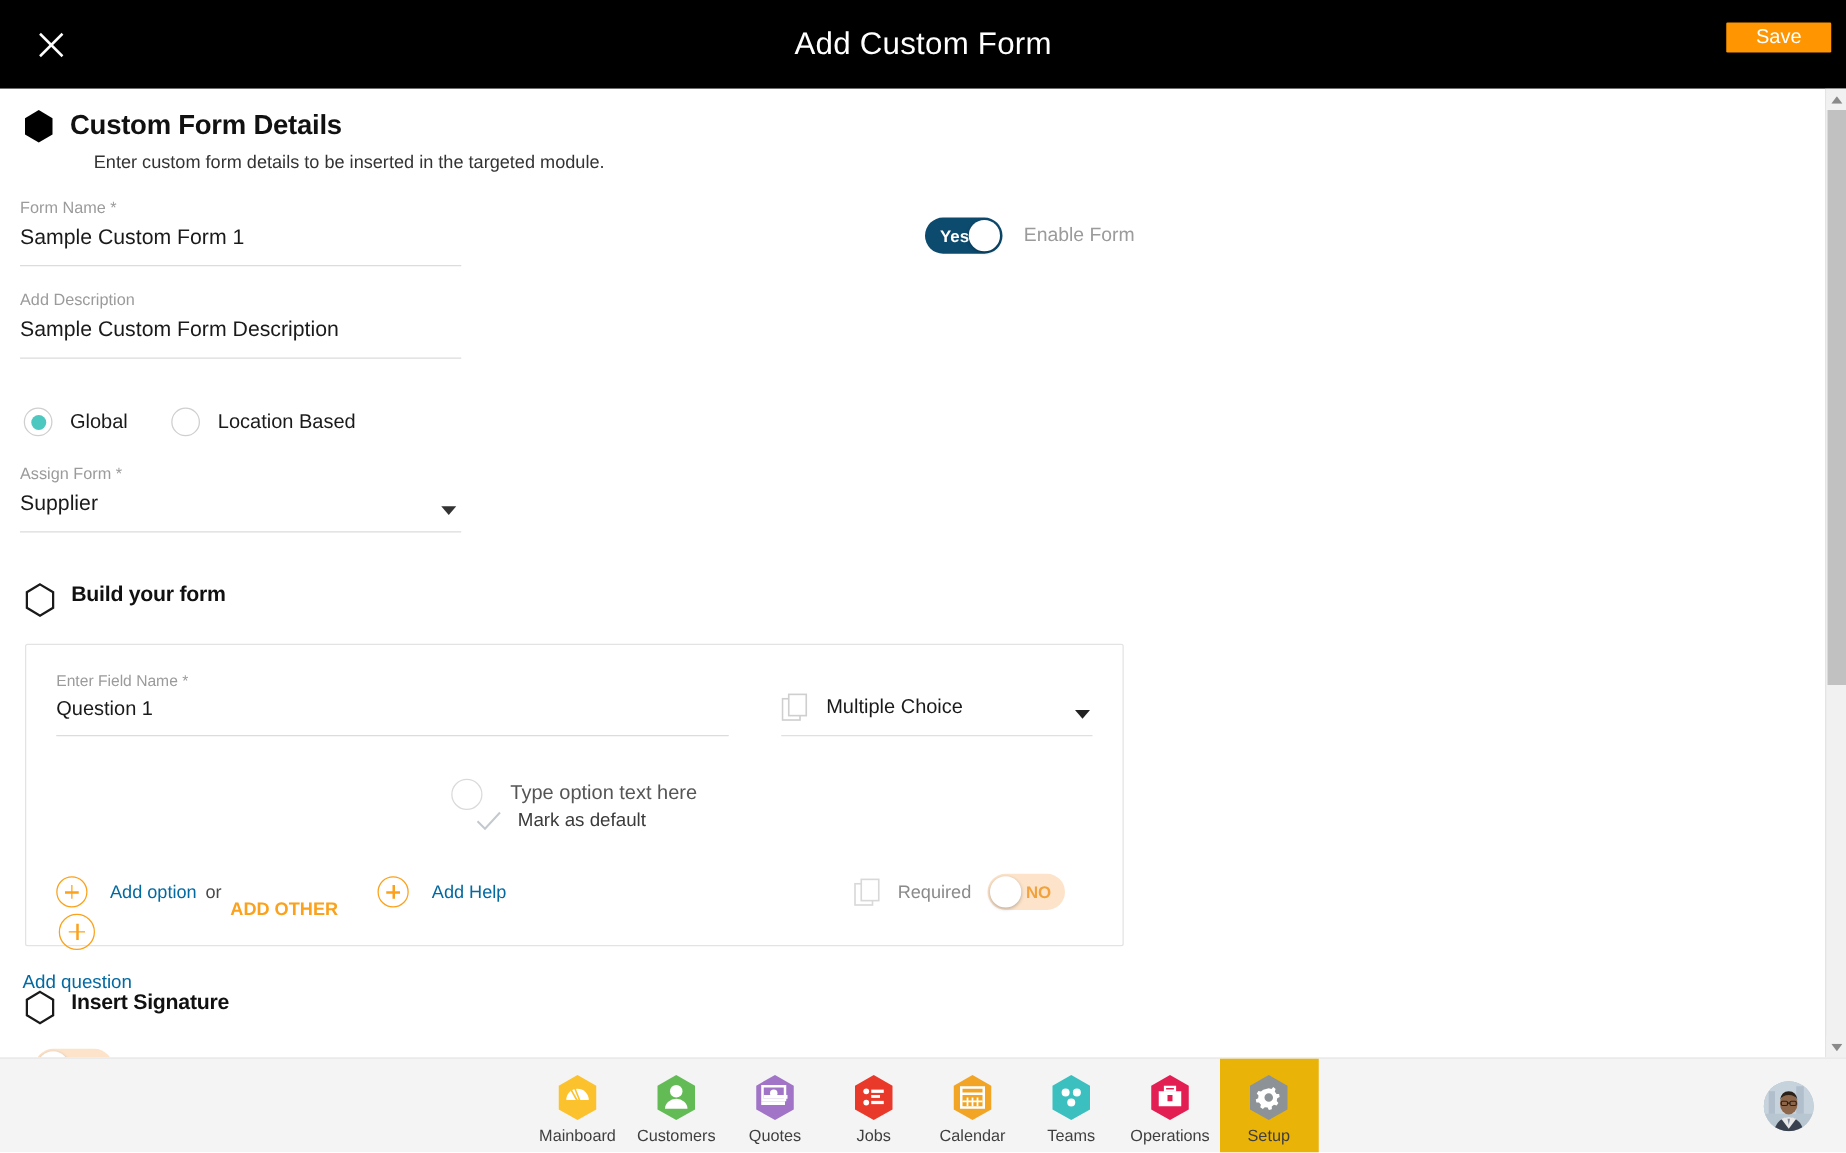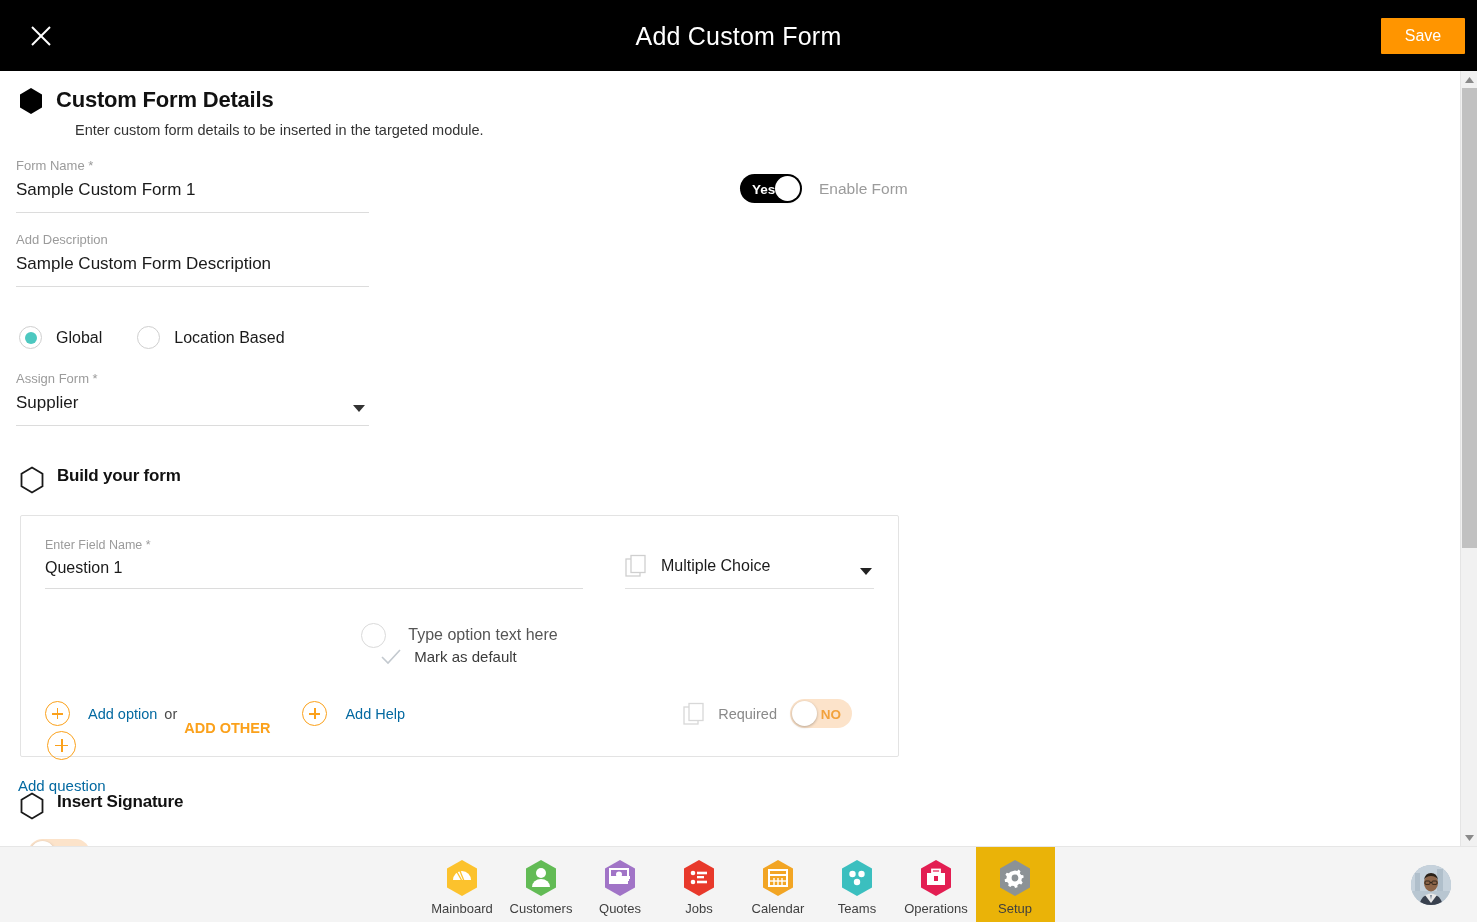--- a/index.html
+++ b/index.html
@@ -54,21 +54,21 @@
     font-size: 25px;
     font-weight: 400;
     letter-spacing: 0.2px;
     pointer-events: none;
   }
   .save-btn {
     position: absolute;
     right: 12px;
     top: 18px;
     width: 84px;
-    height: 36px;
+    height: 24px;
     background: #FF9500;
     color: #ffffff;
     border: none;
     font-size: 16px;
     font-family: "Liberation Sans", sans-serif;
     cursor: pointer;
     border-radius: 1px;
   }
 
   
@@ -180,21 +180,21 @@
   .toggle {
     position: relative;
     width: 62px;
     height: 29px;
     border-radius: 15px;
     cursor: pointer;
     display: flex;
     align-items: center;
   }
   .toggle.on {
-    background: #000000;
+    background: #0c4a6e;
     justify-content: flex-start;
   }
   .toggle.off {
     background: #FCE3CA;
     justify-content: flex-end;
   }
   .toggle .knob {
     position: absolute;
     width: 25px; height: 25px;
     border-radius: 50%;

